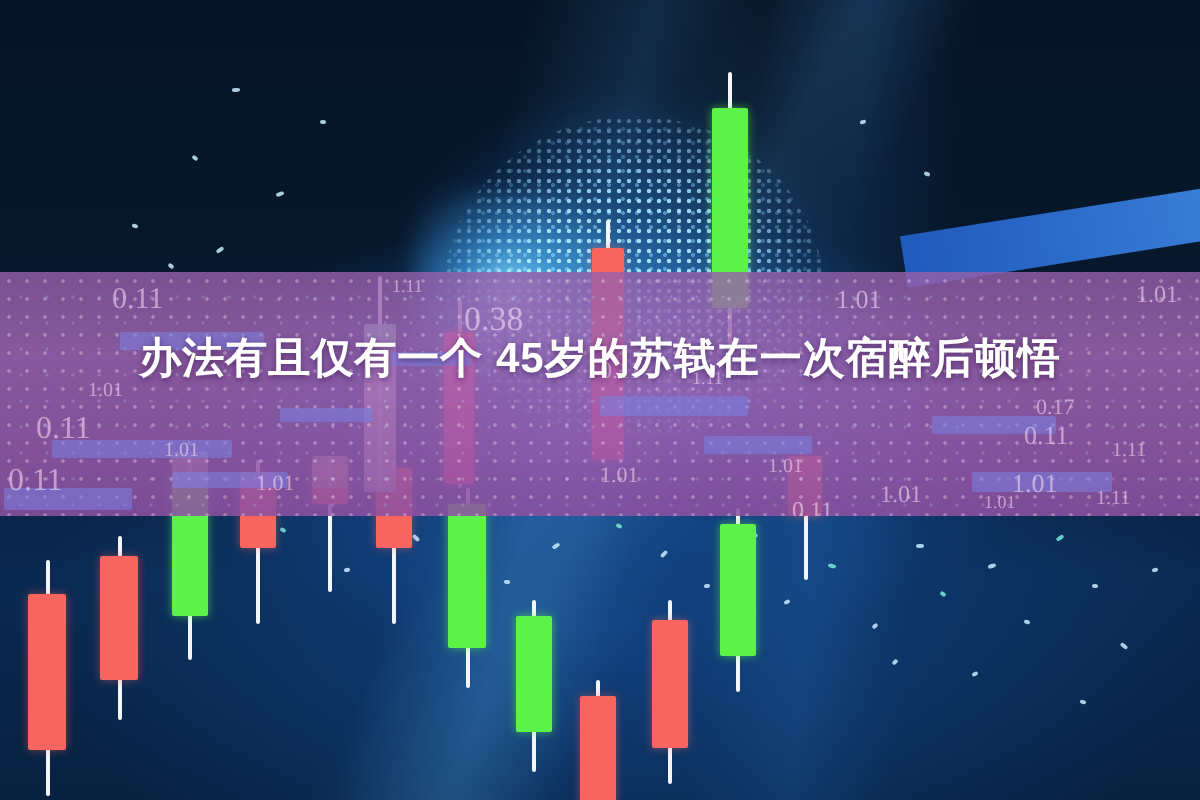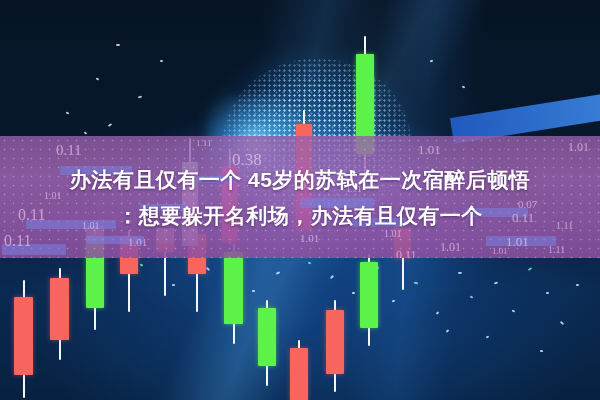--- a/index.html
+++ b/index.html
@@ -267,31 +267,30 @@
         <div class="num" style="left: 232px; top: 14px; font-size: 17px;">0.38</div>
         <div class="num" style="left: 44px; top: 54px; font-size: 10px;">1.01</div>
         <div class="num" style="left: 18px; top: 70px; font-size: 16px;">0.11</div>
         <div class="num" style="left: 82px; top: 84px; font-size: 10px;">1.01</div>
         <div class="num" style="left: 4px; top: 96px; font-size: 16px;">0.11</div>
         <div class="num" style="left: 128px; top: 100px; font-size: 11px;">1.01</div>
         <div class="num" style="left: 300px; top: 96px; font-size: 11px;">1.01</div>
         <div class="num" style="left: 384px; top: 92px; font-size: 10px;">1.01</div>
         <div class="num" style="left: 300px; top: 42px; font-size: 12px;">0.11</div>
         <div class="num" style="left: 346px; top: 48px; font-size: 9px;">1.11</div>
-        <div class="num" style="left: 518px; top: 62px; font-size: 11px;">0.07</div>
+        <div class="num" style="left: 518px; top: 62px; font-size: 11px;">0.17</div>
         <div class="num" style="left: 512px; top: 74px; font-size: 13px;">0.11</div>
         <div class="num" style="left: 556px; top: 84px; font-size: 10px;">1.11</div>
         <div class="num" style="left: 506px; top: 98px; font-size: 13px;">1.01</div>
         <div class="num" style="left: 548px; top: 108px; font-size: 10px;">1.11</div>
         <div class="num" style="left: 492px; top: 110px; font-size: 9px;">1.01</div>
         <div class="num" style="left: 440px; top: 104px; font-size: 12px;">1.01</div>
         <div class="num" style="left: 418px; top: 6px; font-size: 13px;">1.01</div>
         <div class="num" style="left: 568px; top: 4px; font-size: 12px;">1.01</div>
         <div class="num" style="left: 396px; top: 112px; font-size: 12px;">0.11</div>
       </div>
   </div>
 
   <div id="headline">
     <span class="l1">办法有且仅有一个 45岁的苏轼在一次宿醉后顿悟</span>
-    <span class="l2">：想要躲开名利场，办法有且仅有一个</span>
   </div>
 
 </div>
 
 </body></html>

